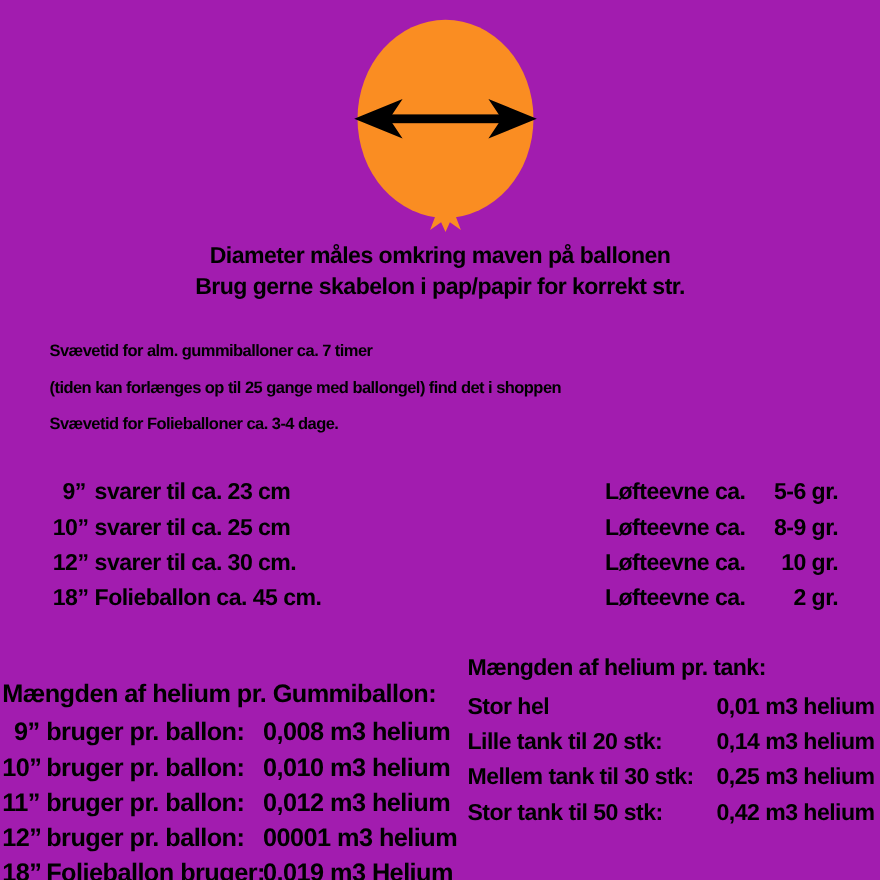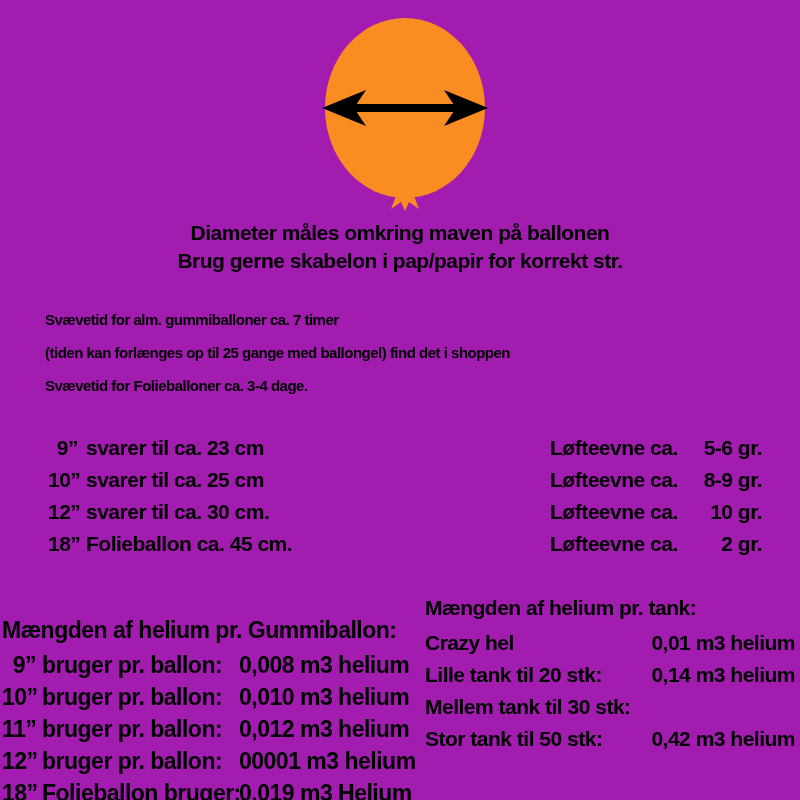--- a/index.html
+++ b/index.html
@@ -163,29 +163,30 @@
         <span class="hb-label">Folieballon bruger:</span>
         <span class="hb-value">0,019 m3 Helium</span>
       </div>
     </div>
   </div>
 
   <div class="bottom-right">
     <div class="col-header">Mængden af helium pr. tank:</div>
     <div class="col-rows">
       <div class="ht-row">
-        <span>Crazy hel</span>
+        <span>Stor hel</span>
         <span>0,01 m3 helium</span>
       </div>
       <div class="ht-row">
         <span>Lille tank til 20 stk:</span>
         <span>0,14 m3 helium</span>
       </div>
       <div class="ht-row">
         <span>Mellem tank til 30 stk:</span>
+        <span>0,25 m3 helium</span>
       </div>
       <div class="ht-row">
         <span>Stor tank til 50 stk:</span>
         <span>0,42 m3 helium</span>
       </div>
     </div>
   </div>
 
 </div>
 

